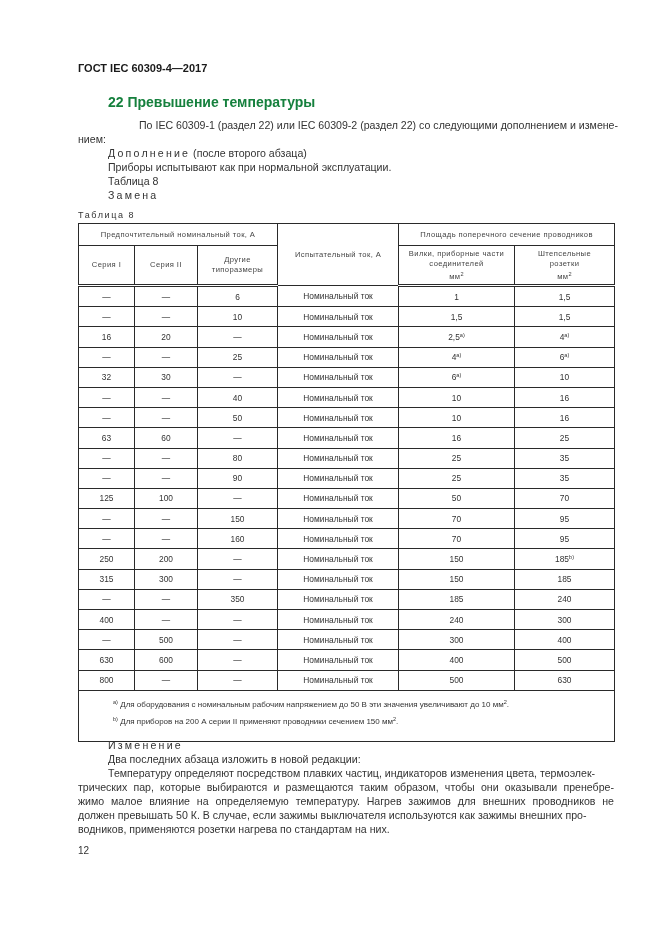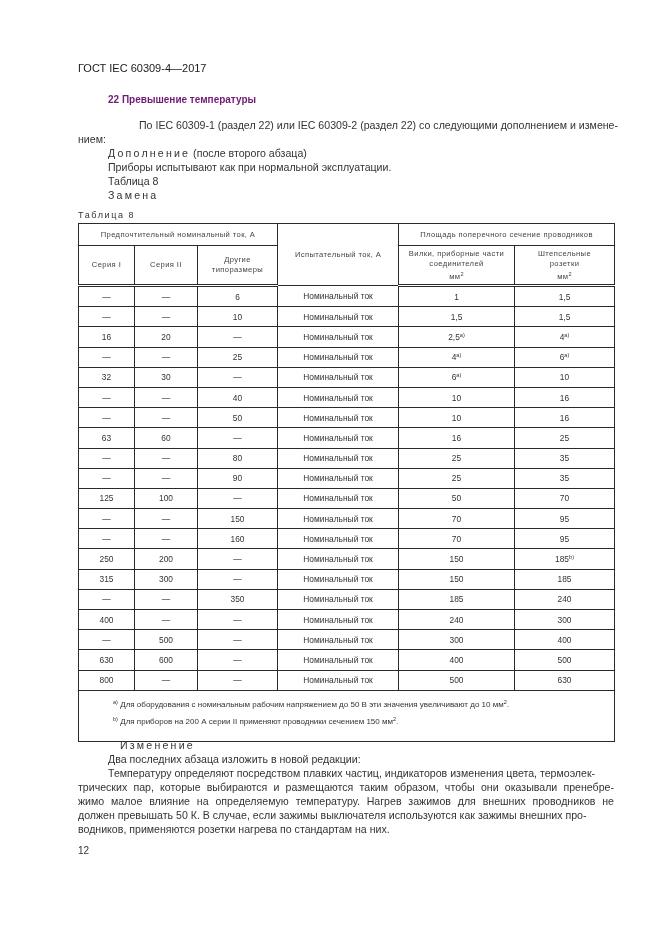--- a/index.html
+++ b/index.html
@@ -1,20 +1,20 @@
 <!DOCTYPE html>
 <html><head>
 <meta charset="utf-8">
 <style>
   html, body { margin: 0; padding: 0; background: #ffffff; }
   body { width: 661px; height: 935px; position: relative; overflow: hidden;
          font-family: "Liberation Sans", sans-serif; color: #2a2a2a; }
   .abs { position: absolute; }
-  .doc-id { left: 78px; top: 62px; font-size: 11px; font-weight: normal; color: #1a1a1a; }
-  .h2 { left: 108px; top: 94px; font-size: 10px; font-weight: bold; color: #701a75; }
+  .doc-id { left: 78px; top: 62px; font-size: 11px; font-weight: bold; color: #1a1a1a; }
+  .h2 { left: 108px; top: 94px; font-size: 14px; font-weight: bold; color: #15803d; }
   .p { font-size: 10.6px; line-height: 14.6px; color: #333; }
   .spaced { letter-spacing: 2.2px; }
   .tcap { left: 78px; top: 210px; font-size: 9px; letter-spacing: 1.6px; color: #333; }
   table.t8 { position: absolute; left: 78px; top: 223px; width: 536px;
              border-collapse: collapse; font-size: 8.4px; color: #333; table-layout: fixed; }
   table.t8 td { border: 1px solid #2a2a2a; text-align: center; vertical-align: middle; padding: 0; }
   table.t8 thead td { font-size: 7.6px; letter-spacing: 0.4px; color: #444; line-height: 10px; }
   table.t8 thead tr.h2r td { border-bottom: 3px double #2a2a2a; }
   table.t8 tbody tr.row td { height: 19.2px; font-size: 8.4px; }
   table.t8 sup { font-size: 5.6px; vertical-align: 3px; }
@@ -230,21 +230,21 @@
     </tr>
     <tr>
       <td colspan="6" class="notes">
         <div><sup>a)</sup><span> Для оборудования с номинальным рабочим напряжением до 50 В эти значения увеличивают до 10 мм</span><sup>2</sup><span>.</span></div>
         <div><sup>b)</sup><span> Для приборов на 200 А серии II применяют проводники сечением 150 мм</span><sup>2</sup><span>.</span></div>
       </td>
     </tr>
   </tbody>
 </table>
 
-<div class="abs p spaced" style="left:120px; top:738px;">Изменение</div>
+<div class="abs p spaced" style="left:108px; top:738px;">Изменение</div>
 <div class="abs p" style="left:108px; top:752px;">Два последних абзаца изложить в новой редакции:</div>
 <div class="abs p" style="left:108px; top:766px; width:506px;">Температуру определяют посредством плавких частиц, индикаторов изменения цвета, термоэлек-</div>
 <div class="abs p" style="left:78px; top:780px; width:536px; text-align:justify; text-align-last:justify;">трических пар, которые выбираются и размещаются таким образом, чтобы они оказывали пренебре-</div>
 <div class="abs p" style="left:78px; top:794px; width:536px; text-align:justify; text-align-last:justify;">жимо малое влияние на определяемую температуру. Нагрев зажимов для внешних проводников не</div>
 <div class="abs p" style="left:78px; top:808px; width:536px;">должен превышать 50 К. В случае, если зажимы выключателя используются как зажимы внешних про-</div>
 <div class="abs p" style="left:78px; top:822px;">водников, применяются розетки нагрева по стандартам на них.</div>
 
 <div class="abs page-num">12</div>
 
 </body></html>

